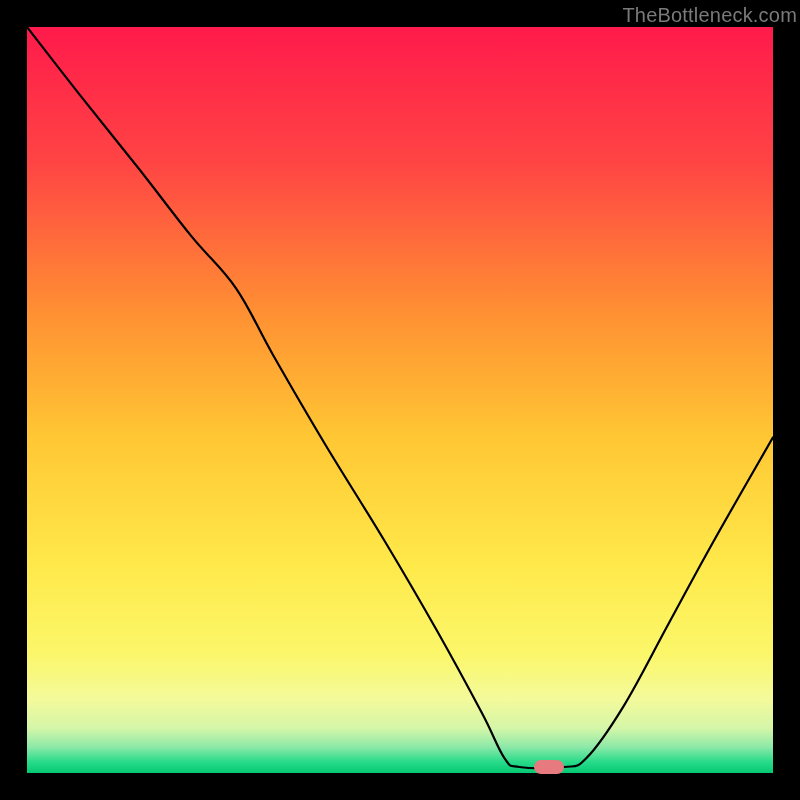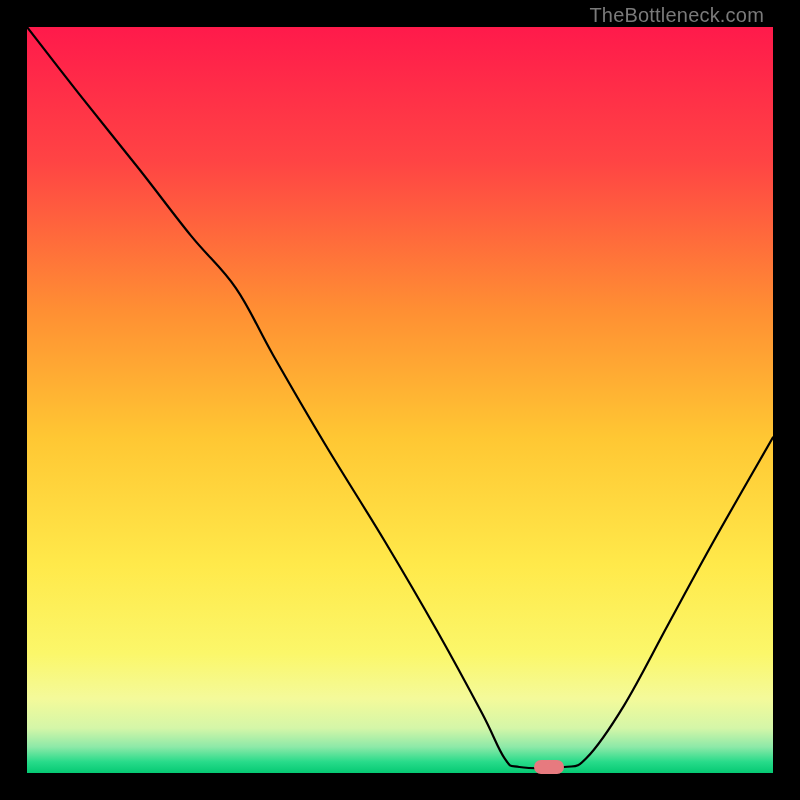--- a/index.html
+++ b/index.html
@@ -13,21 +13,21 @@
   }
   .frame {
     position: relative;
     width: 800px;
     height: 800px;
     background: #000;
   }
   .watermark {
     position: absolute;
     top: 4px;
-    right: 36px;
+    right: 3px;
     color: #7a7a7a;
     font-size: 20px;
     letter-spacing: 0.2px;
     font-weight: 400;
   }
   .plot {
     position: absolute;
     left: 27px;
     top: 27px;
     width: 746px;

